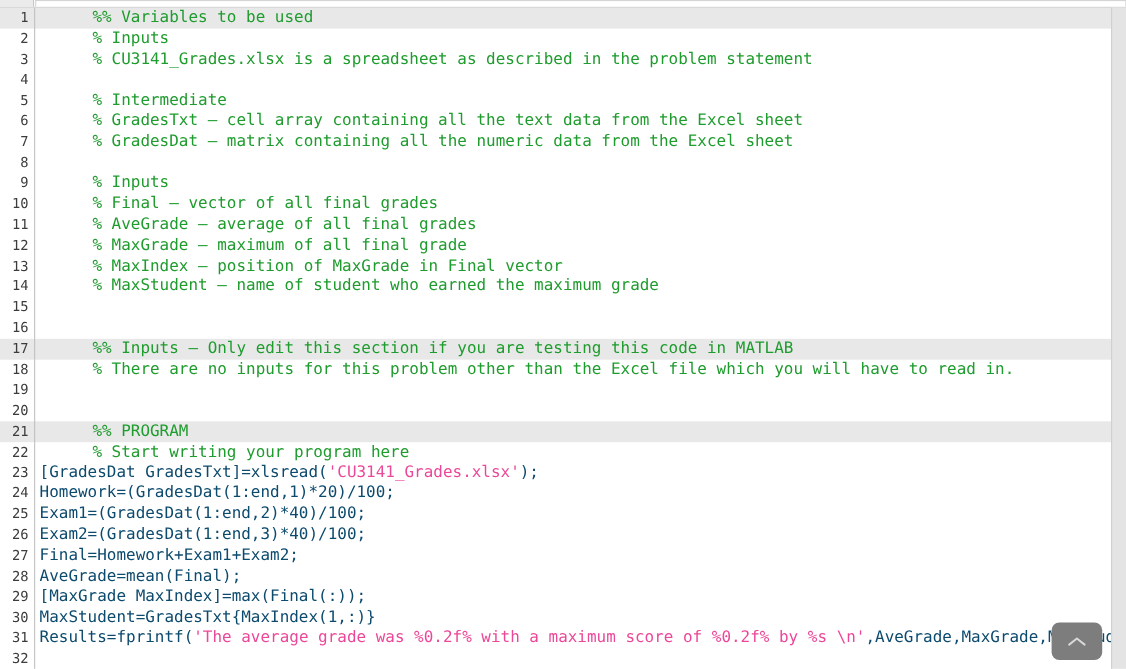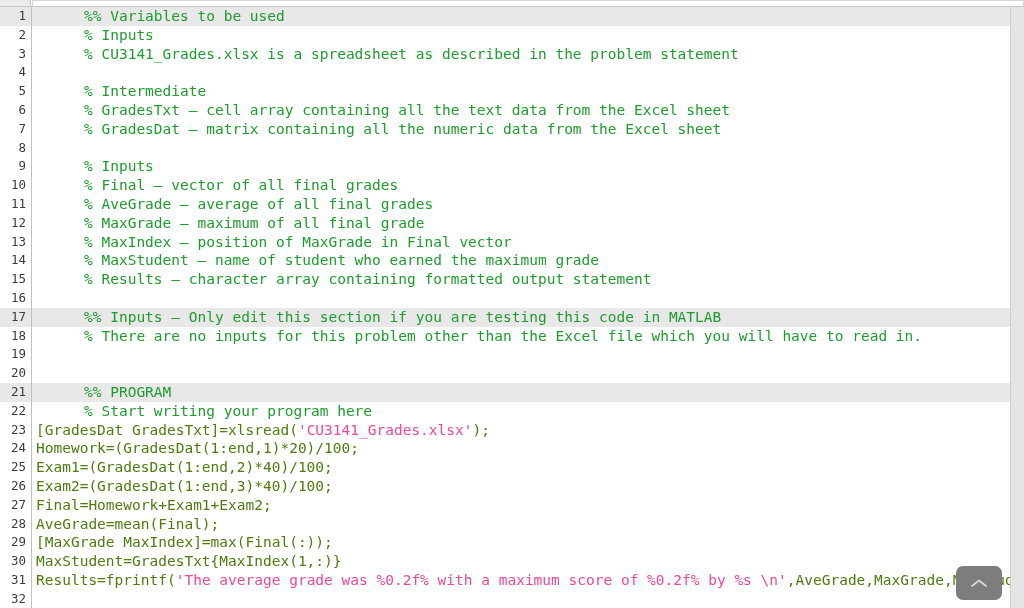--- a/index.html
+++ b/index.html
@@ -122,21 +122,21 @@
     top: 0;
     line-height: 18.8px;
     white-space: pre;
     color: #000000;
     font-size: 14.5px;
     letter-spacing: 0px;
   }
 
   .cmt { color: #1f9c2e; margin-left: 48px; }
   .str { color: #ec4899; }
-  .plain { color: #4d7c0f; }
+  .plain { color: #0c4a6e; }
 
   
   .chip {
     position: absolute;
     right: 22px;
     bottom: 8px;
     width: 46px;
     height: 34px;
     background: #7d7d7d;
     border-radius: 7px;
@@ -163,21 +163,21 @@
         <div class="line"><span class="lineno">5</span><span class="codetext"><span class="cmt">% Intermediate</span></span></div>
         <div class="line"><span class="lineno">6</span><span class="codetext"><span class="cmt">% GradesTxt – cell array containing all the text data from the Excel sheet</span></span></div>
         <div class="line"><span class="lineno">7</span><span class="codetext"><span class="cmt">% GradesDat – matrix containing all the numeric data from the Excel sheet</span></span></div>
         <div class="line"><span class="lineno">8</span><span class="codetext"><span class="plain"></span></span></div>
         <div class="line"><span class="lineno">9</span><span class="codetext"><span class="cmt">% Inputs</span></span></div>
         <div class="line"><span class="lineno">10</span><span class="codetext"><span class="cmt">% Final – vector of all final grades</span></span></div>
         <div class="line"><span class="lineno">11</span><span class="codetext"><span class="cmt">% AveGrade – average of all final grades</span></span></div>
         <div class="line"><span class="lineno">12</span><span class="codetext"><span class="cmt">% MaxGrade – maximum of all final grade</span></span></div>
         <div class="line"><span class="lineno">13</span><span class="codetext"><span class="cmt">% MaxIndex – position of MaxGrade in Final vector</span></span></div>
         <div class="line"><span class="lineno">14</span><span class="codetext"><span class="cmt">% MaxStudent – name of student who earned the maximum grade</span></span></div>
-        <div class="line"><span class="lineno">15</span><span class="codetext"><span class="cmt">% Results – character array containing formatted output statement</span></span></div>
+        <div class="line"><span class="lineno">15</span></div>
         <div class="line"><span class="lineno">16</span><span class="codetext"><span class="plain"></span></span></div>
         <div class="line section"><span class="lineno">17</span><span class="codetext"><span class="cmt">%% Inputs – Only edit this section if you are testing this code in MATLAB</span></span></div>
         <div class="line"><span class="lineno">18</span><span class="codetext"><span class="cmt">% There are no inputs for this problem other than the Excel file which you will have to read in.</span></span></div>
         <div class="line"><span class="lineno">19</span></div>
         <div class="line"><span class="lineno">20</span><span class="codetext"><span class="plain"></span></span></div>
         <div class="line section"><span class="lineno">21</span><span class="codetext"><span class="cmt">%% PROGRAM</span></span></div>
         <div class="line"><span class="lineno">22</span><span class="codetext"><span class="cmt">% Start writing your program here</span></span></div>
         <div class="line"><span class="lineno">23</span><span class="codetext"><span class="plain">[GradesDat GradesTxt]=xlsread(</span><span class="str">'CU3141_Grades.xlsx'</span><span class="plain">);</span></span></div>
         <div class="line"><span class="lineno">24</span><span class="codetext"><span class="plain">Homework=(GradesDat(1:end,1)*20)/100;</span></span></div>
         <div class="line"><span class="lineno">25</span><span class="codetext"><span class="plain">Exam1=(GradesDat(1:end,2)*40)/100;</span></span></div>

